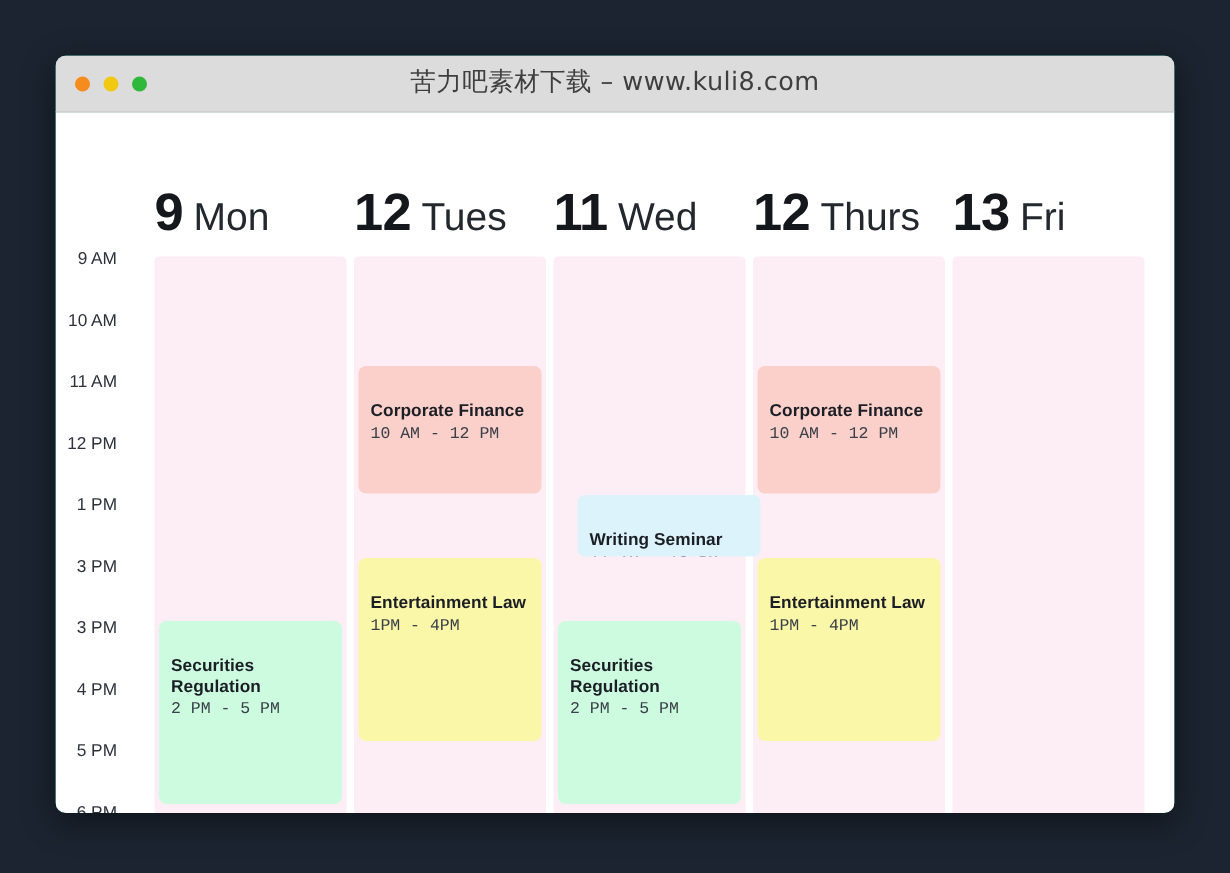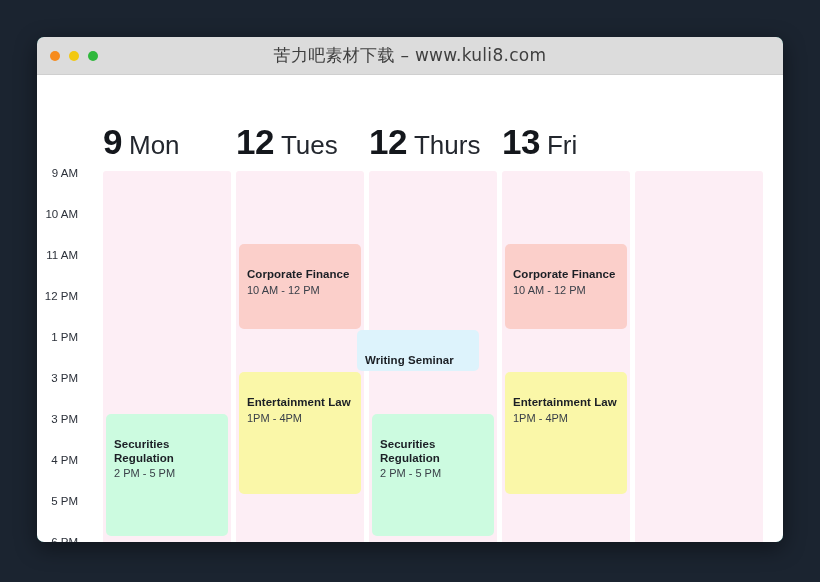--- a/index.html
+++ b/index.html
@@ -154,20 +154,21 @@
     font-weight: bold;
     color: #1b1f25;
     line-height: 13.5px;
     letter-spacing: 0.05px;
   }
   .event-time {
     font-size: 11px;
     color: #3a4049;
     line-height: 14px;
     margin-top: 1px;
+    font-family: Liberation Mono, monospace;
   }
 </style>
 </head>
 <body>
 
 <div id="app-window">
 
   <div id="title-bar">
     <div class="traffic-lights">
       <span class="dot close"></span>
@@ -179,20 +180,24 @@
 
   <div id="calendar">
     <div id="day-header">
         <div class="day-head">
           <span class="day-num">9</span>
           <span class="day-name">Mon</span>
         </div>
         <div class="day-head">
           <span class="day-num">12</span>
           <span class="day-name">Tues</span>
+        </div>
+        <div class="day-head">
+          <span class="day-num">11</span>
+          <span class="day-name">Wed</span>
         </div>
         <div class="day-head">
           <span class="day-num">12</span>
           <span class="day-name">Thurs</span>
         </div>
         <div class="day-head">
           <span class="day-num">13</span>
           <span class="day-name">Fri</span>
         </div>
       </div>
@@ -219,21 +224,21 @@
           <div class="event-time">2 PM - 5 PM</div>
         </div>
         <div class="event" style="top: 73px; height: 85px; left: 136px; position: absolute; background: rgb(251, 207, 202);">
           <div class="event-title">Corporate Finance</div>
           <div class="event-time">10 AM - 12 PM</div>
         </div>
         <div class="event" style="top: 201px; height: 122px; left: 136px; position: absolute; background: rgb(250, 247, 168);">
           <div class="event-title">Entertainment Law</div>
           <div class="event-time">1PM - 4PM</div>
         </div>
-        <div class="event" style="top: 159px; height: 41px; left: 254px; position: absolute; background: rgb(221, 243, 252);">
+        <div class="event" style="top: 159px; height: 41px; left: 282px; position: absolute; background: rgb(221, 243, 252);">
           <div class="event-title">Writing Seminar</div>
           <div class="event-time">11 AM - 12 PM</div>
         </div>
         <div class="event" style="top: 243px; height: 122px; left: 269px; position: absolute; background: rgb(204, 251, 224);">
           <div class="event-title" style="max-width: 72px;">Securities Regulation</div>
           <div class="event-time">2 PM - 5 PM</div>
         </div>
         <div class="event" style="top: 73px; height: 85px; left: 402px; position: absolute; background: rgb(251, 207, 202);">
           <div class="event-title">Corporate Finance</div>
           <div class="event-time">10 AM - 12 PM</div>

